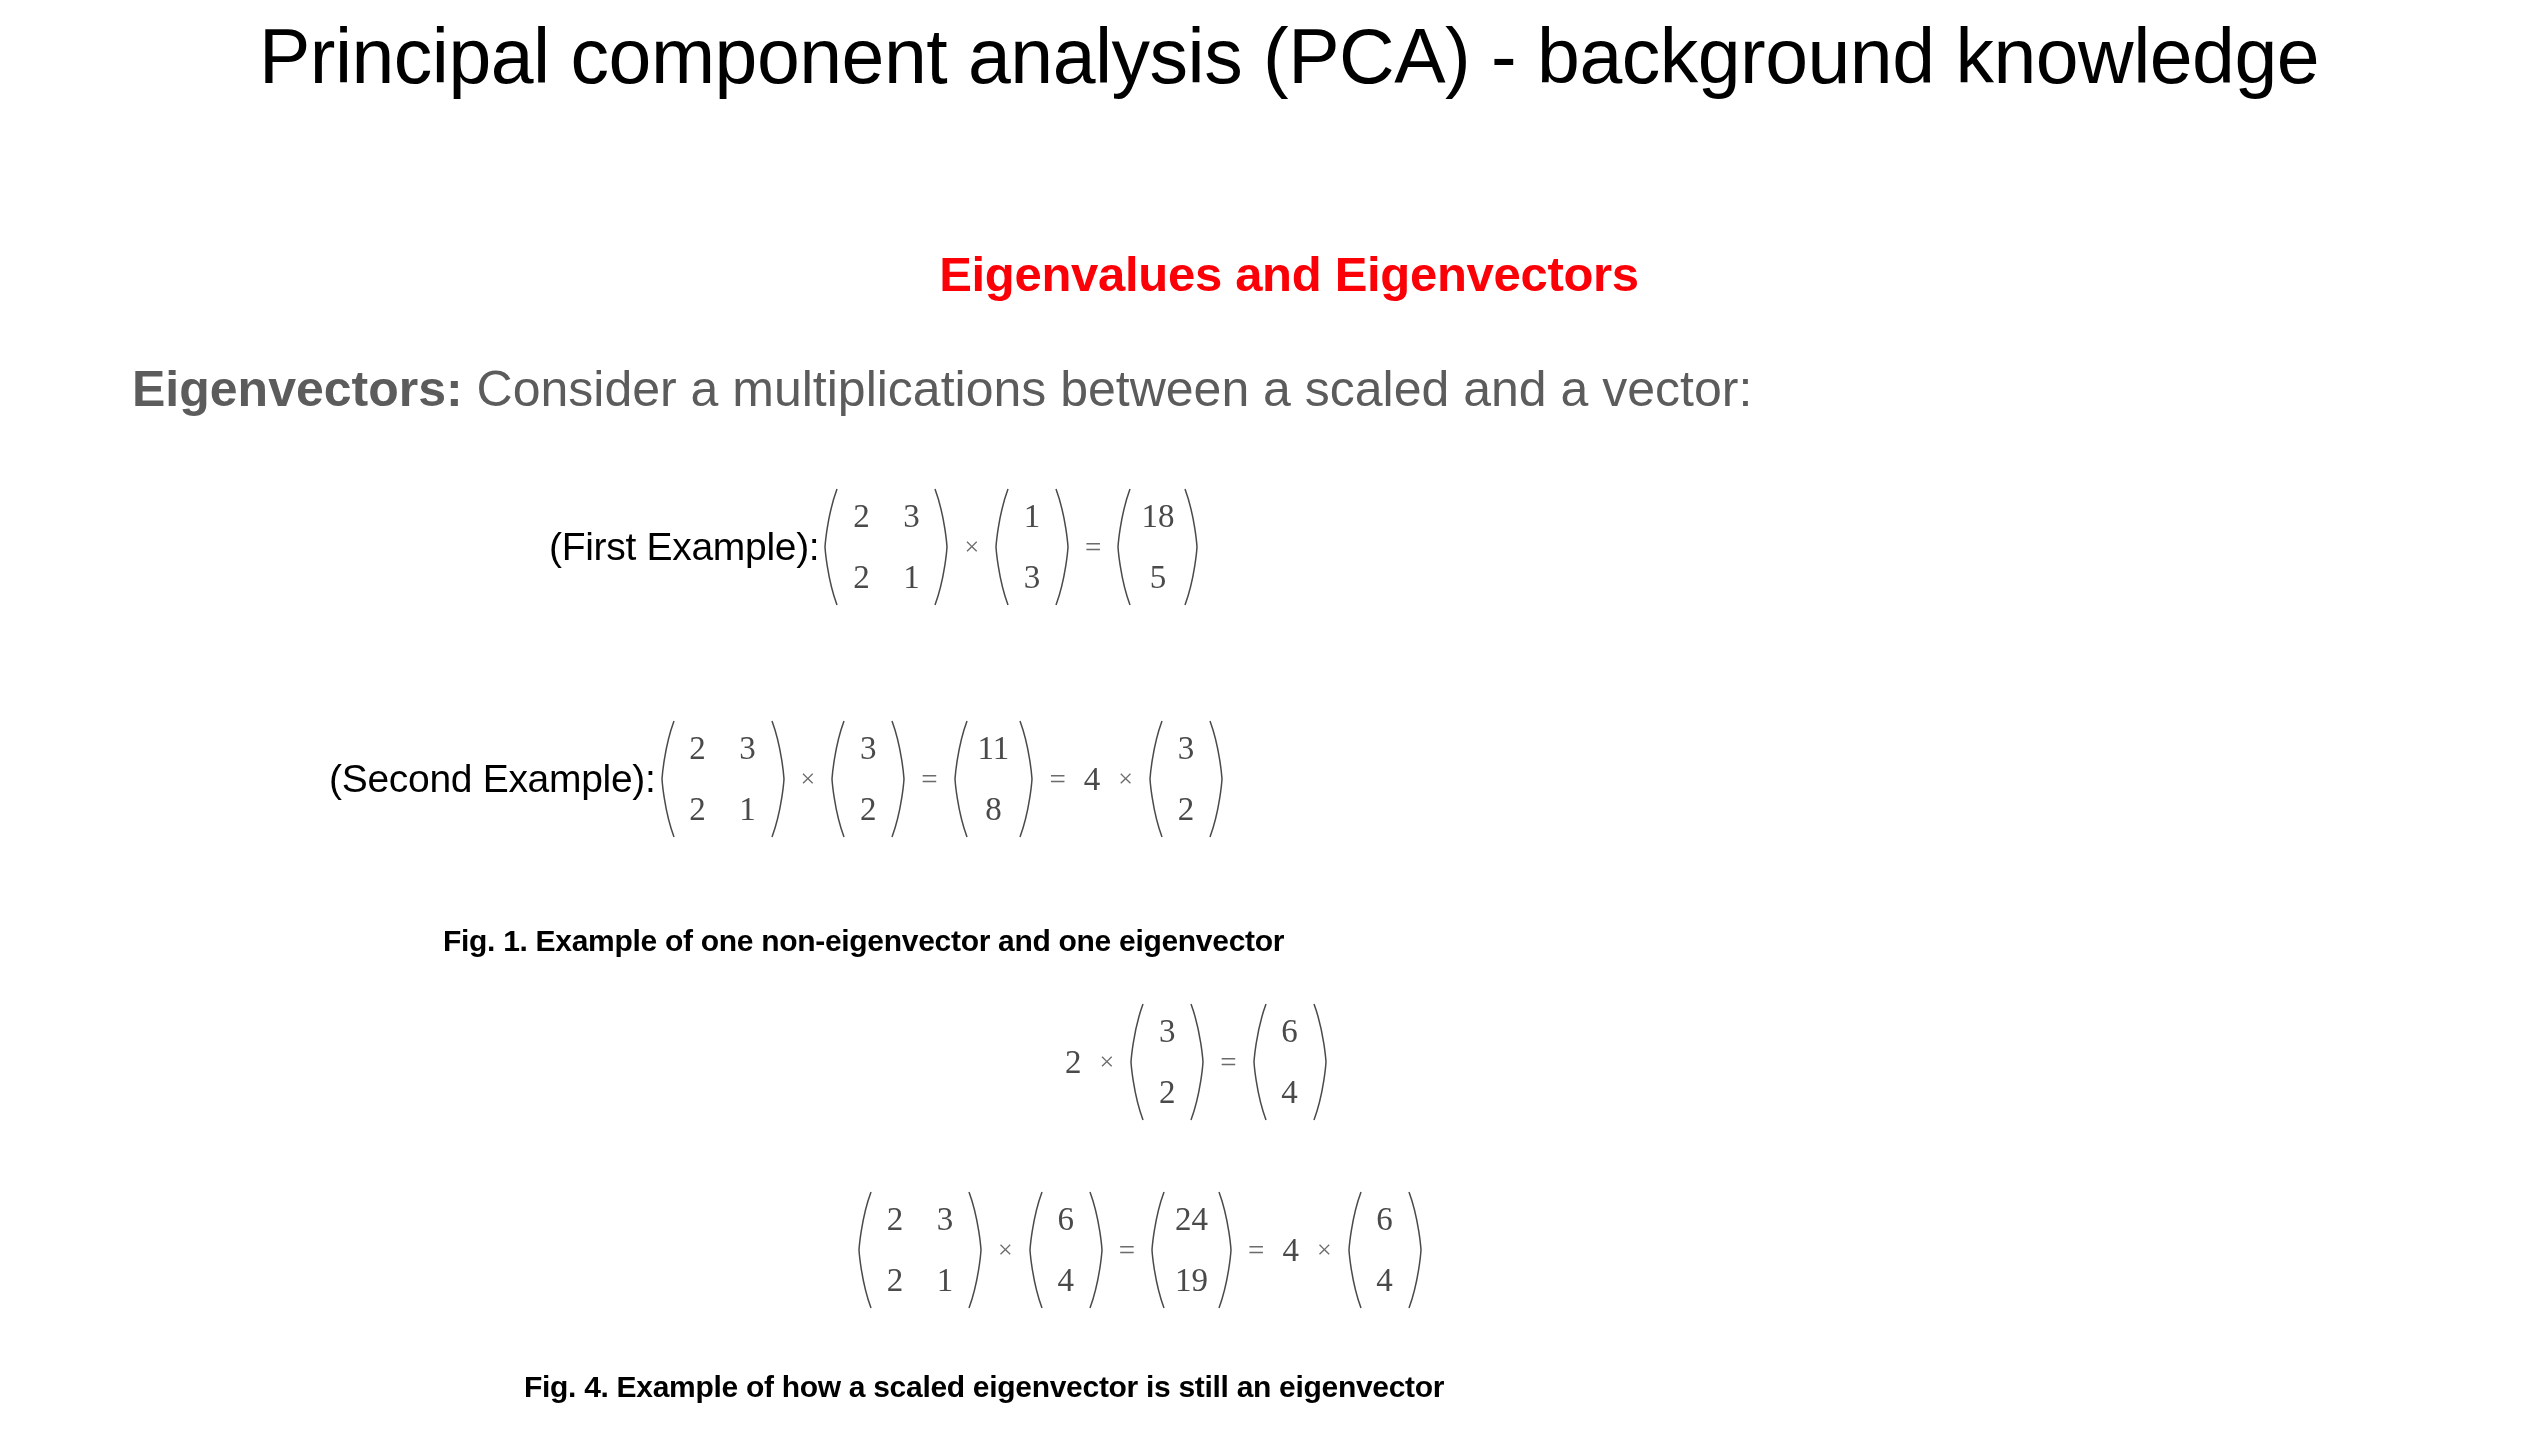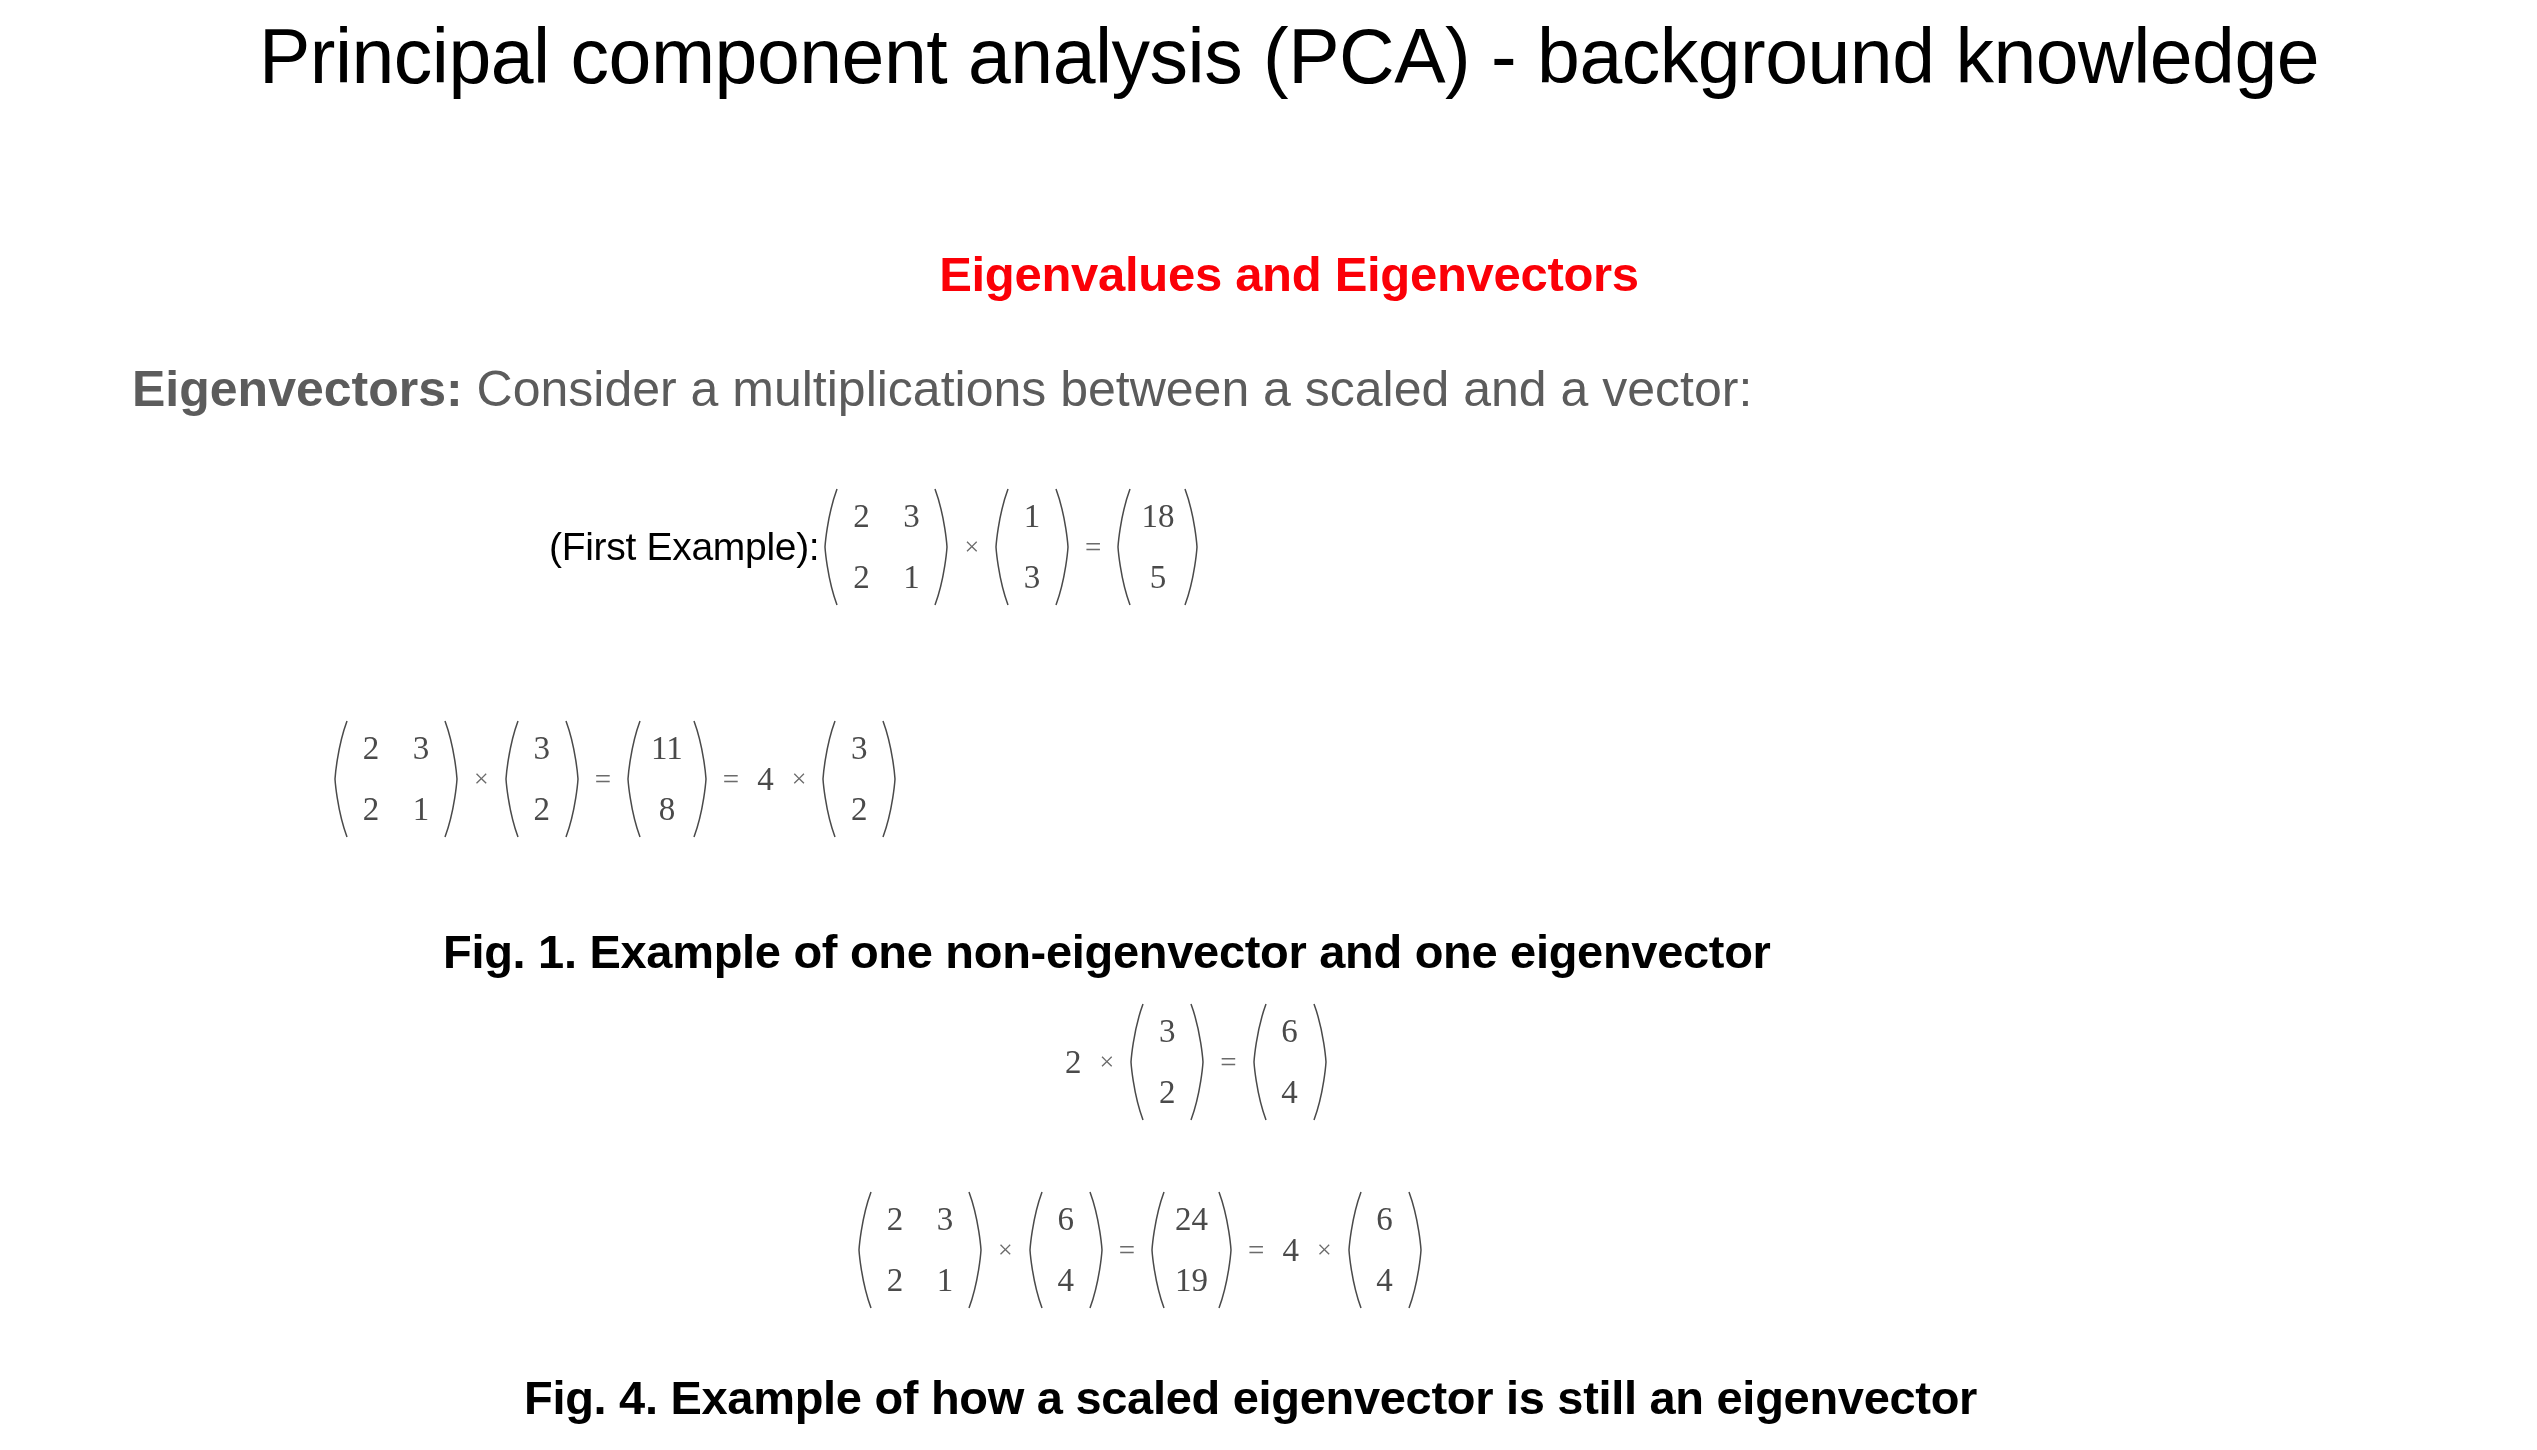--- a/index.html
+++ b/index.html
@@ -129,21 +129,21 @@
     text-align: center;
     display: inline-block;
   }
   .mat.two-col .cell + .cell { margin-left: 24px; }
 
   
   .fig-caption {
     position: absolute;
     font-family: "Liberation Sans", sans-serif;
     font-weight: bold;
-    font-size: 47px;
+    font-size: 30px;
     color: #000000;
     white-space: nowrap;
     letter-spacing: -0.3px;
   }
 
   
   #eq-first      { top: 487px;  left: 549px; }
   #eq-second     { top: 719px; left: 329px;  }
   #eq-scaled     { top: 1002px; left: 1058px; }
   #eq-scaled-evec{ top: 1190px; left: 853px; }
@@ -235,20 +235,21 @@
             <path d="M4 4 C24 58 28 120 28 120 C28 120 24 182 4 236" fill="none" stroke="#4a4a4a" stroke-width="3"></path>
           </svg>
       </span>
     </span>
 
   </span>
 </div>
 
 <div class="eq-row" id="eq-second">
 
+  <span class="eq-label">(Second Example):</span>
 
   <span class="math">
 
     <span class="mat two-col">
       <span class="paren">
         <svg viewBox="0 0 34 240" preserveAspectRatio="none">
             <path d="M30 4 C10 58 6 120 6 120 C6 120 10 182 30 236" fill="none" stroke="#4a4a4a" stroke-width="3"></path>
           </svg>
       </span>
       <span class="mat-body">

